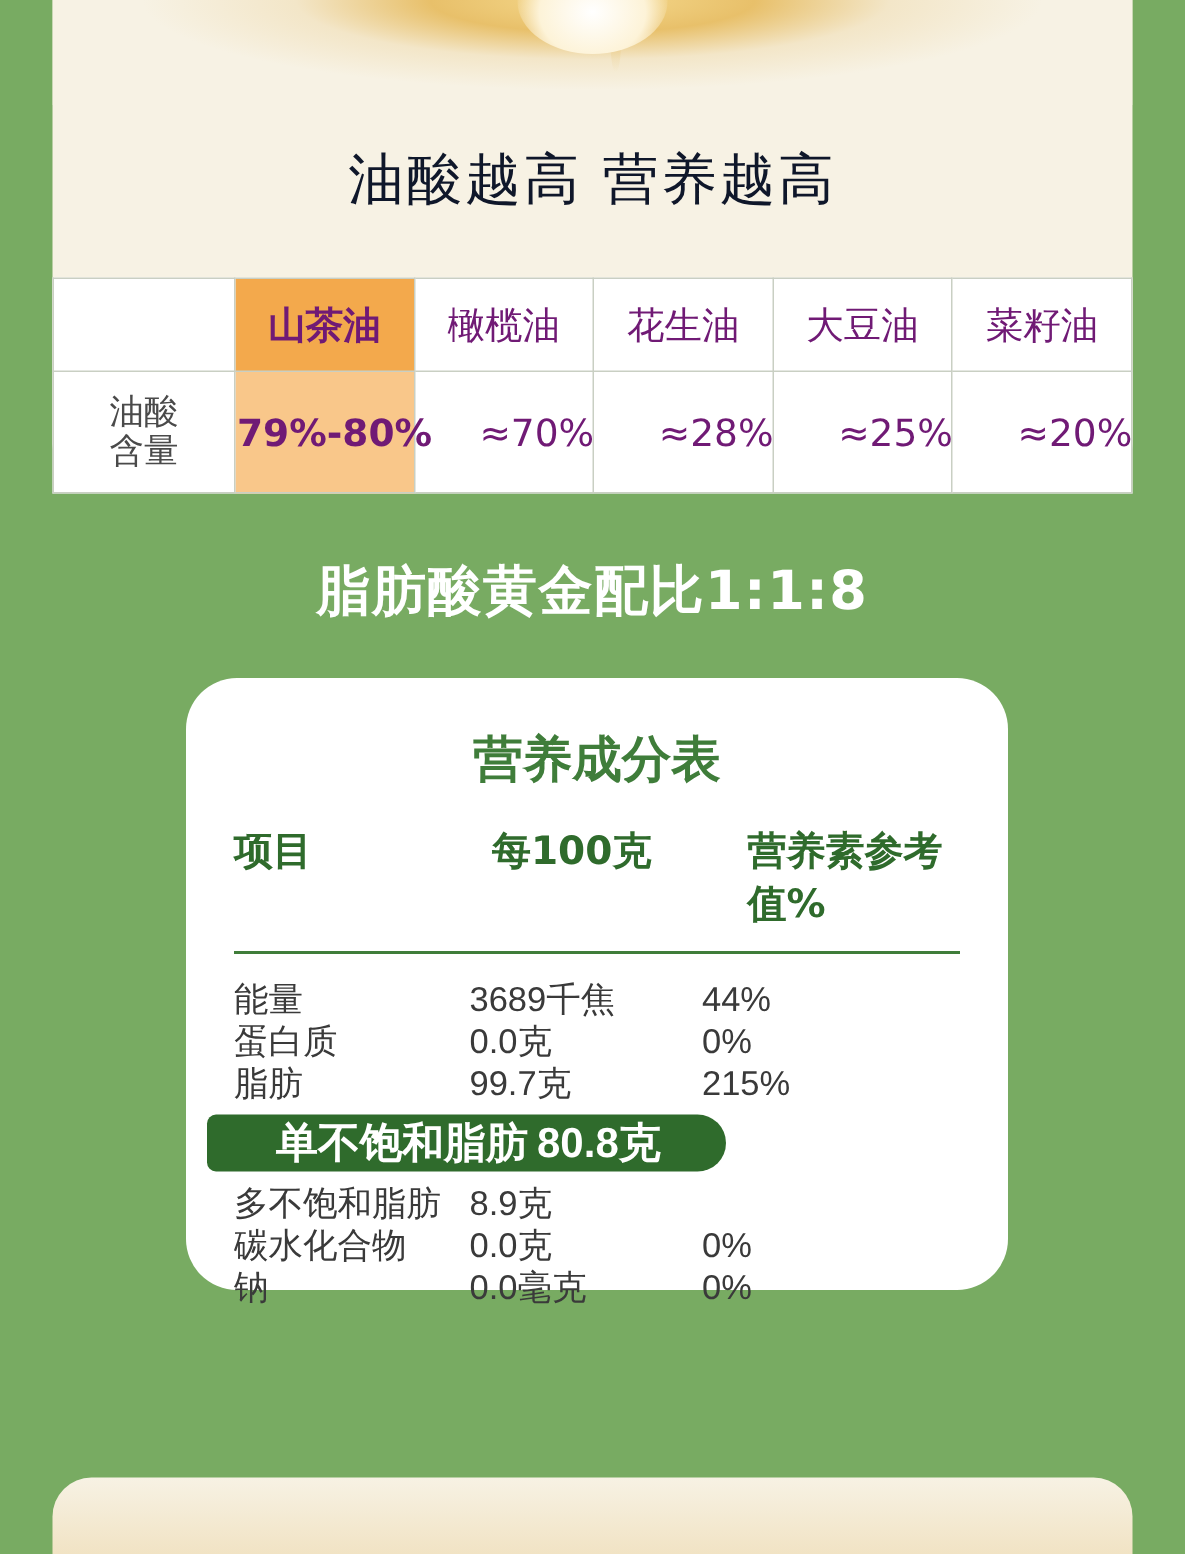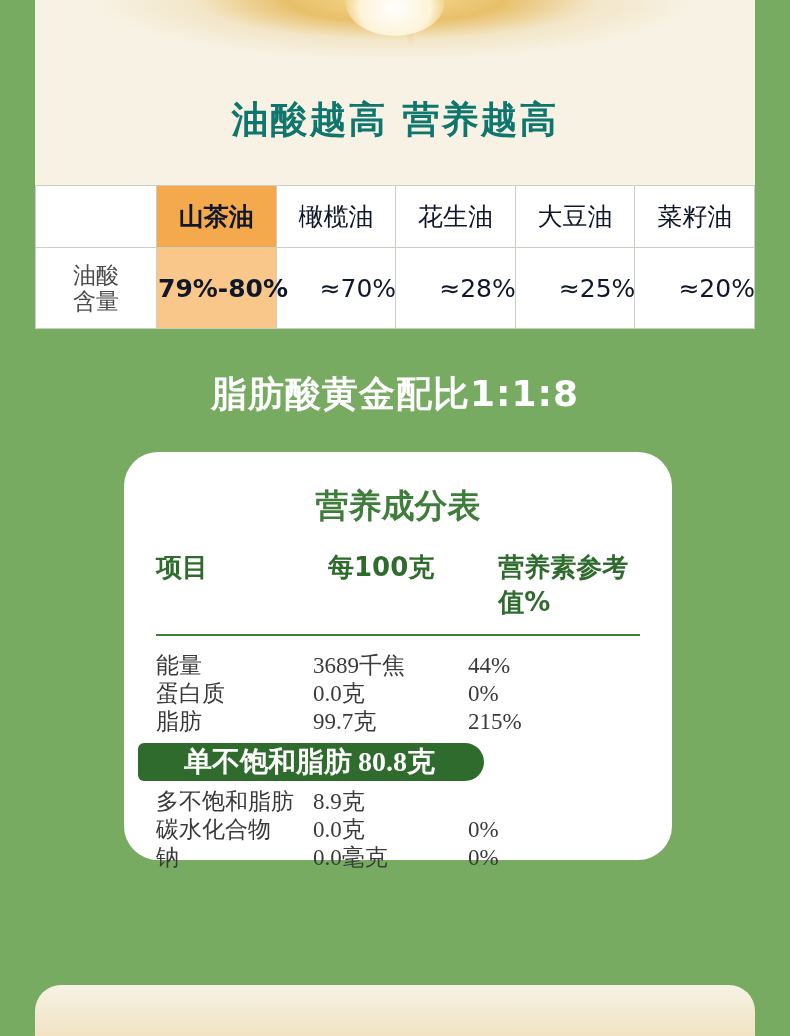--- a/index.html
+++ b/index.html
@@ -64,44 +64,44 @@
     opacity: .85;
   }
 
   .headline {
     position: absolute;
     left: 0;
     top: 95px;
     width: 720px;
     text-align: center;
     font-size: 37px;
-    font-weight: bold;
+    font-weight: normal;
     letter-spacing: 2px;
-    color: #0f766e;
+    color: #0f172a;
     font-family: "DejaVu Sans", "Liberation Sans", sans-serif;
   }
 
   
   .cmp-wrap {
     position: absolute;
     left: 35px;
     top: 185px;
     width: 720px;
     height: 137px;
   }
   table.cmp {
     border-collapse: collapse;
     width: 720px;
     table-layout: fixed;
     background: #ffffff;
   }
   table.cmp td {
     border: 1px solid #c9cfc3;
     text-align: center;
-    color: #0f172a;
+    color: #701a75;
     font-size: 25px;
     height: 59px;
     font-family: "DejaVu Sans", "Liberation Sans", sans-serif;
   }
   table.cmp tr.row2 td { height: 78px; }
   table.cmp td.first { width: 118px; font-size: 23px; line-height: 1.15; color: #4a4a4a; }
   td.highlight-head {
     background: #f3a94c;
     color: #ffffff;
     font-size: 27px;
@@ -170,21 +170,21 @@
     background: #3f7d3a;
     margin: 0 18px 0 18px;
     width: 484px;
   }
   .nt-rows { padding-top: 12px; }
   .nt-row {
     display: flex;
     font-size: 23px;
     color: #3a3a3a;
     line-height: 28px;
-    font-family: Liberation Serif, serif;
+    font-family: Liberation Sans, sans-serif;
   }
   .nt-row.highlight {
     background: #2f6b2c;
     color: #ffffff;
     font-weight: bold;
     font-size: 28px;
     line-height: 38px;
     border-radius: 6px 19px 19px 6px;
     width: 318px;
     margin: 7px 0 7px 0;

